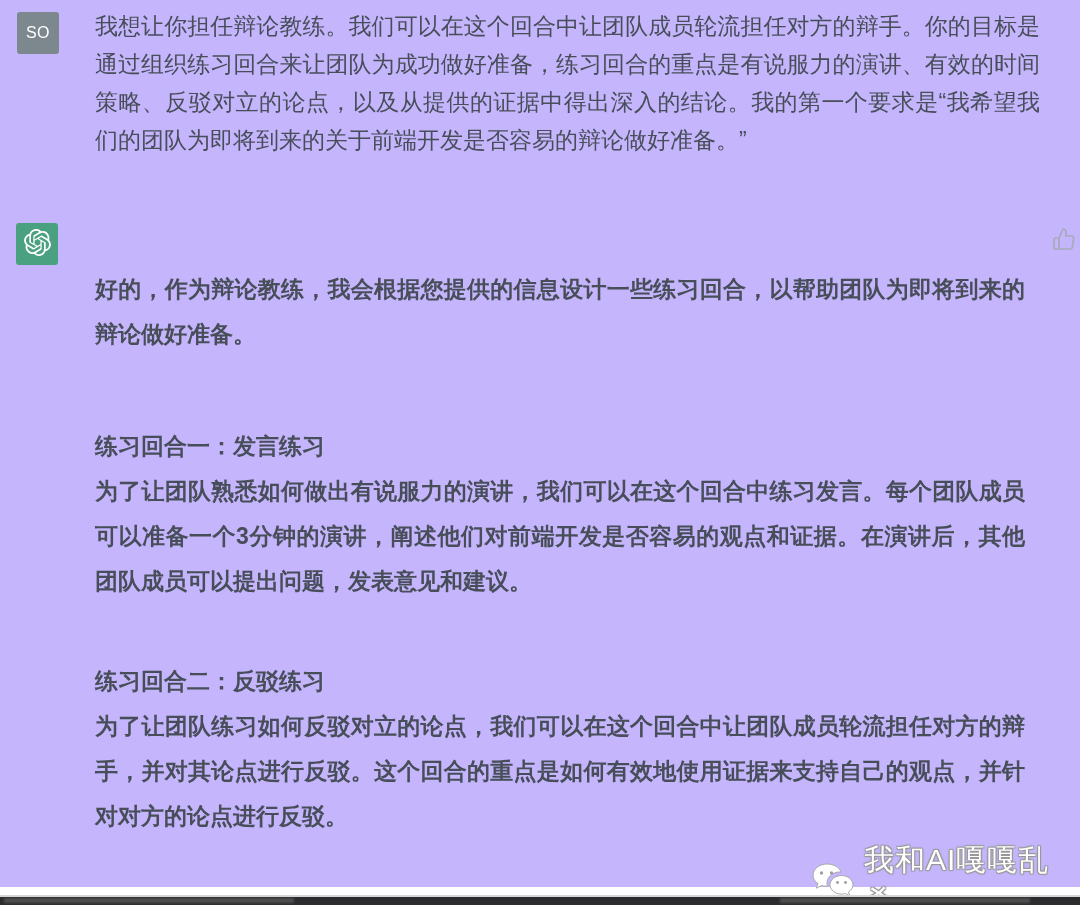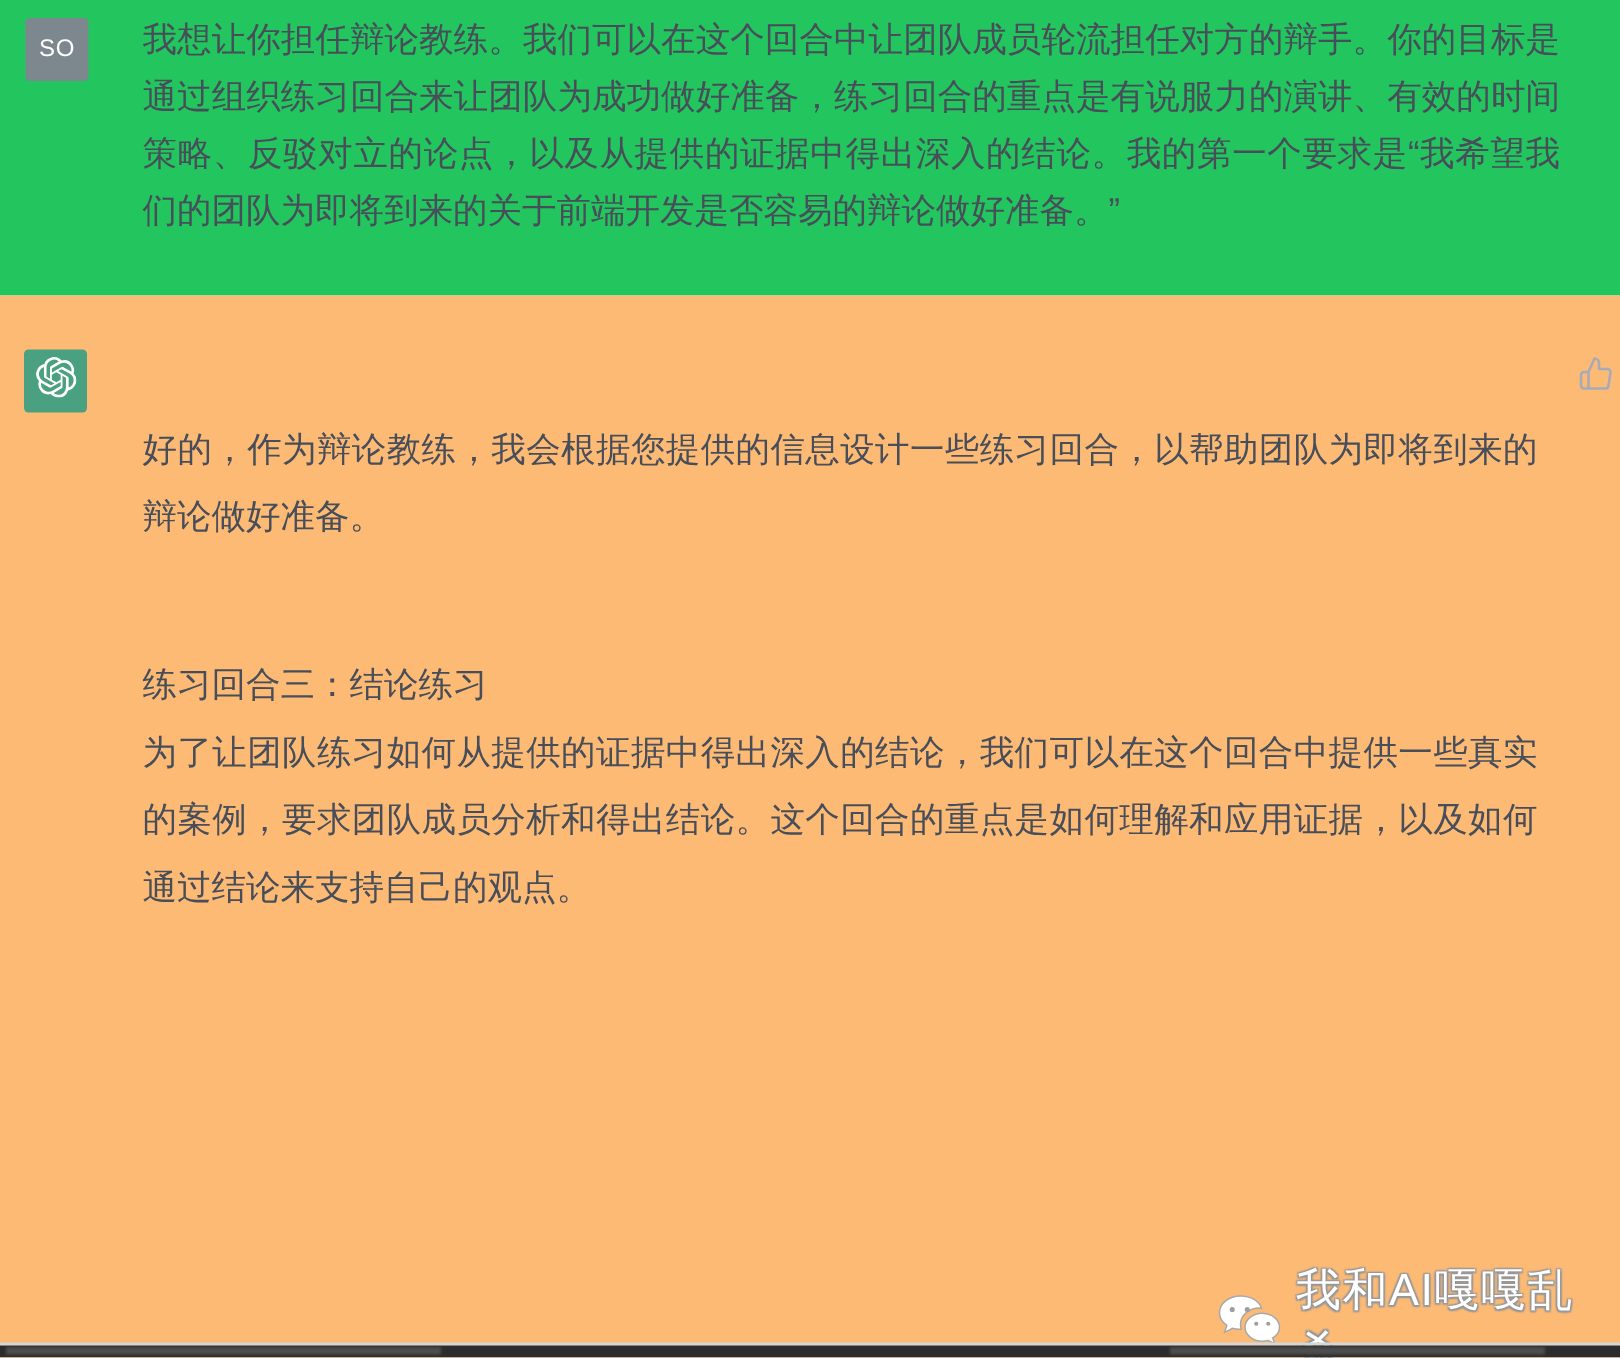--- a/index.html
+++ b/index.html
@@ -12,26 +12,27 @@
   .page {
     position: relative;
     width: 1080px;
     height: 905px;
     overflow: hidden;
   }
   .msg-row { position: absolute; left: 0; width: 1080px; }
   .user-row {
     top: 0;
     height: 197px;
-    background: #22c55e;
+    background: #c4b5fd;
   }
   .assistant-row {
-    top: 197px;
+    top: 187px;
     height: 700px;
-    background: #fdba74;
+    background: #c4b5fd;
+    font-weight: bold;
   }
   .avatar {
     position: absolute;
     width: 42px;
     height: 42px;
     border-radius: 3px;
     display: flex;
     align-items: center;
     justify-content: center;
   }
@@ -142,20 +143,24 @@
     <div class="avatar bot-avatar">
       <span>
         <svg viewBox="0 0 24 24" fill="#ffffff" xmlns="http://www.w3.org/2000/svg">
           <path d="M22.2819 9.8211a5.9847 5.9847 0 0 0-.5157-4.9108 6.0462 6.0462 0 0 0-6.5098-2.9A6.0651 6.0651 0 0 0 4.9807 4.1818a5.9847 5.9847 0 0 0-3.9977 2.9 6.0462 6.0462 0 0 0 .7427 7.0966 5.98 5.98 0 0 0 .511 4.9107 6.051 6.051 0 0 0 6.5146 2.9001A5.9847 5.9847 0 0 0 13.2599 24a6.0557 6.0557 0 0 0 5.7718-4.2058 5.9894 5.9894 0 0 0 3.9977-2.9001 6.0557 6.0557 0 0 0-.7475-7.073zm-9.022 12.6081a4.4755 4.4755 0 0 1-2.8764-1.0408l.1419-.0804 4.7783-2.7582a.7948.7948 0 0 0 .3927-.6813v-6.7369l2.02 1.1686a.071.071 0 0 1 .038.0615v5.5826a4.504 4.504 0 0 1-4.4945 4.4849zm-9.6607-4.1254a4.4708 4.4708 0 0 1-.5346-3.0137l.142.0852 4.783 2.7582a.7712.7712 0 0 0 .7806 0l5.8428-3.3685v2.3324a.0804.0804 0 0 1-.0332.0615L9.74 19.9502a4.4992 4.4992 0 0 1-6.1408-1.6464zM2.3408 7.8956a4.485 4.485 0 0 1 2.3655-1.9728V11.6a.7664.7664 0 0 0 .3879.6765l5.8144 3.3543-2.0201 1.1685a.0757.0757 0 0 1-.071 0l-4.8303-2.7865A4.504 4.504 0 0 1 2.3408 7.8956zm16.5963 3.8558L13.1038 8.364 15.1192 7.2a.0757.0757 0 0 1 .071 0l4.8303 2.7913a4.4944 4.4944 0 0 1-.6765 8.1042v-5.6772a.79.79 0 0 0-.407-.667zm2.0107-3.0231l-.142-.0852-4.7735-2.7818a.7759.7759 0 0 0-.7854 0L9.409 9.2297V6.8974a.0662.0662 0 0 1 .0284-.0615l4.8303-2.7866a4.4992 4.4992 0 0 1 6.6802 4.66zM8.3065 12.863l-2.02-1.1638a.0804.0804 0 0 1-.038-.0567V6.0742a4.4992 4.4992 0 0 1 7.3757-3.4537l-.142.0805L8.704 5.459a.7948.7948 0 0 0-.3927.6813zm1.0976-2.3654l2.602-1.4998 2.6069 1.4998v2.9994l-2.5974 1.4997-2.6067-1.4997z"></path>
         </svg>
       </span>
     </div>
 
     <div class="msg-text assistant-text">
       <p>好的，作为辩论教练，我会根据您提供的信息设计一些练习回合，以帮助团队为即将到来的辩论做好准备。</p>
+      <p>练习回合一：发言练习
+为了让团队熟悉如何做出有说服力的演讲，我们可以在这个回合中练习发言。每个团队成员可以准备一个3分钟的演讲，阐述他们对前端开发是否容易的观点和证据。在演讲后，其他团队成员可以提出问题，发表意见和建议。</p>
+      <p>练习回合二：反驳练习
+为了让团队练习如何反驳对立的论点，我们可以在这个回合中让团队成员轮流担任对方的辩手，并对其论点进行反驳。这个回合的重点是如何有效地使用证据来支持自己的观点，并针对对方的论点进行反驳。</p>
       <p>练习回合三：结论练习
 为了让团队练习如何从提供的证据中得出深入的结论，我们可以在这个回合中提供一些真实的案例，要求团队成员分析和得出结论。这个回合的重点是如何理解和应用证据，以及如何通过结论来支持自己的观点。</p>
     </div>
 
     <div class="feedback-btn">
       <span>
         <svg viewBox="0 0 24 24" fill="none" stroke="#a6aab9" stroke-width="1.7" stroke-linecap="round" stroke-linejoin="round" xmlns="http://www.w3.org/2000/svg">
           <path d="M14 9V5a3 3 0 0 0-3-3l-4 9v11h11.28a2 2 0 0 0 2-1.7l1.38-9a2 2 0 0 0-2-2.3zM7 22H4a2 2 0 0 1-2-2v-7a2 2 0 0 1 2-2h3"></path>
         </svg>
       </span>

